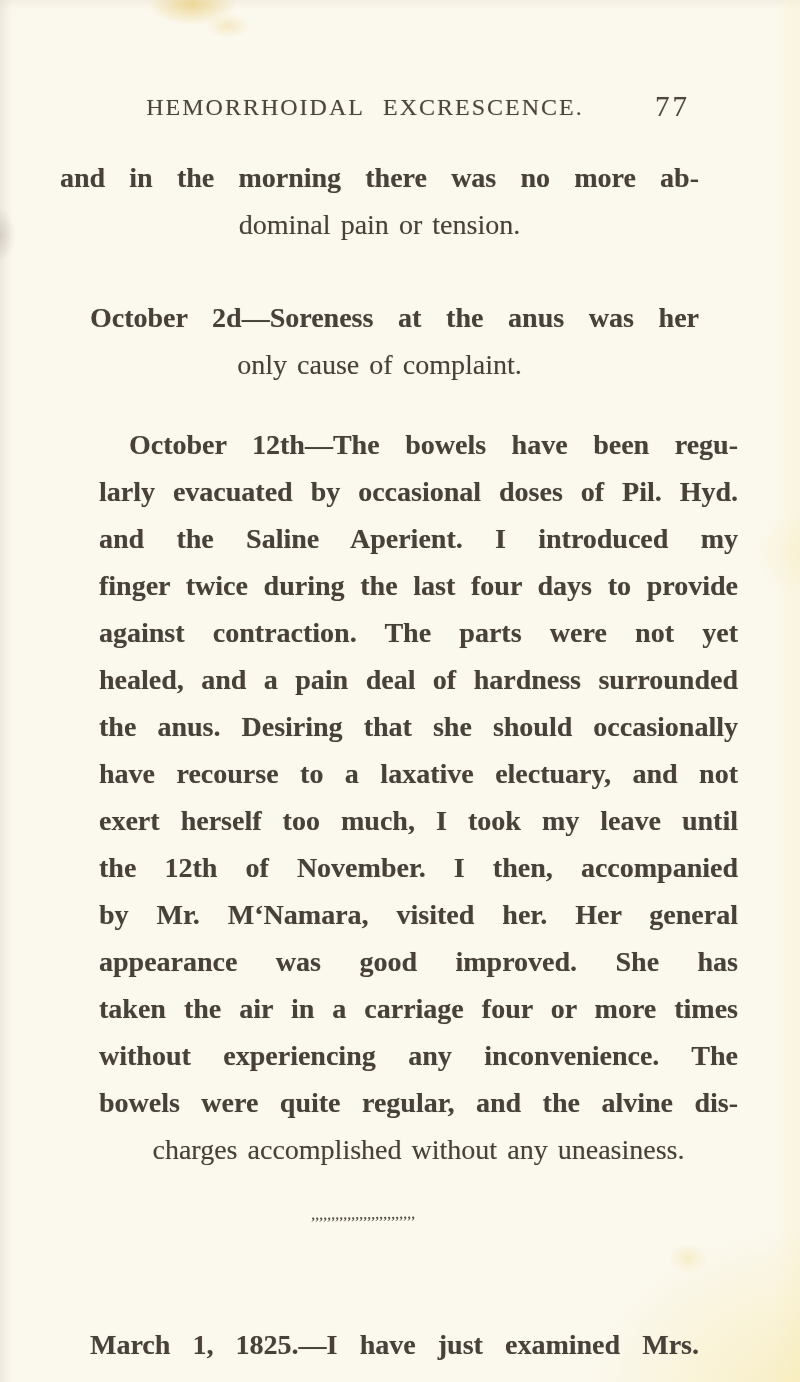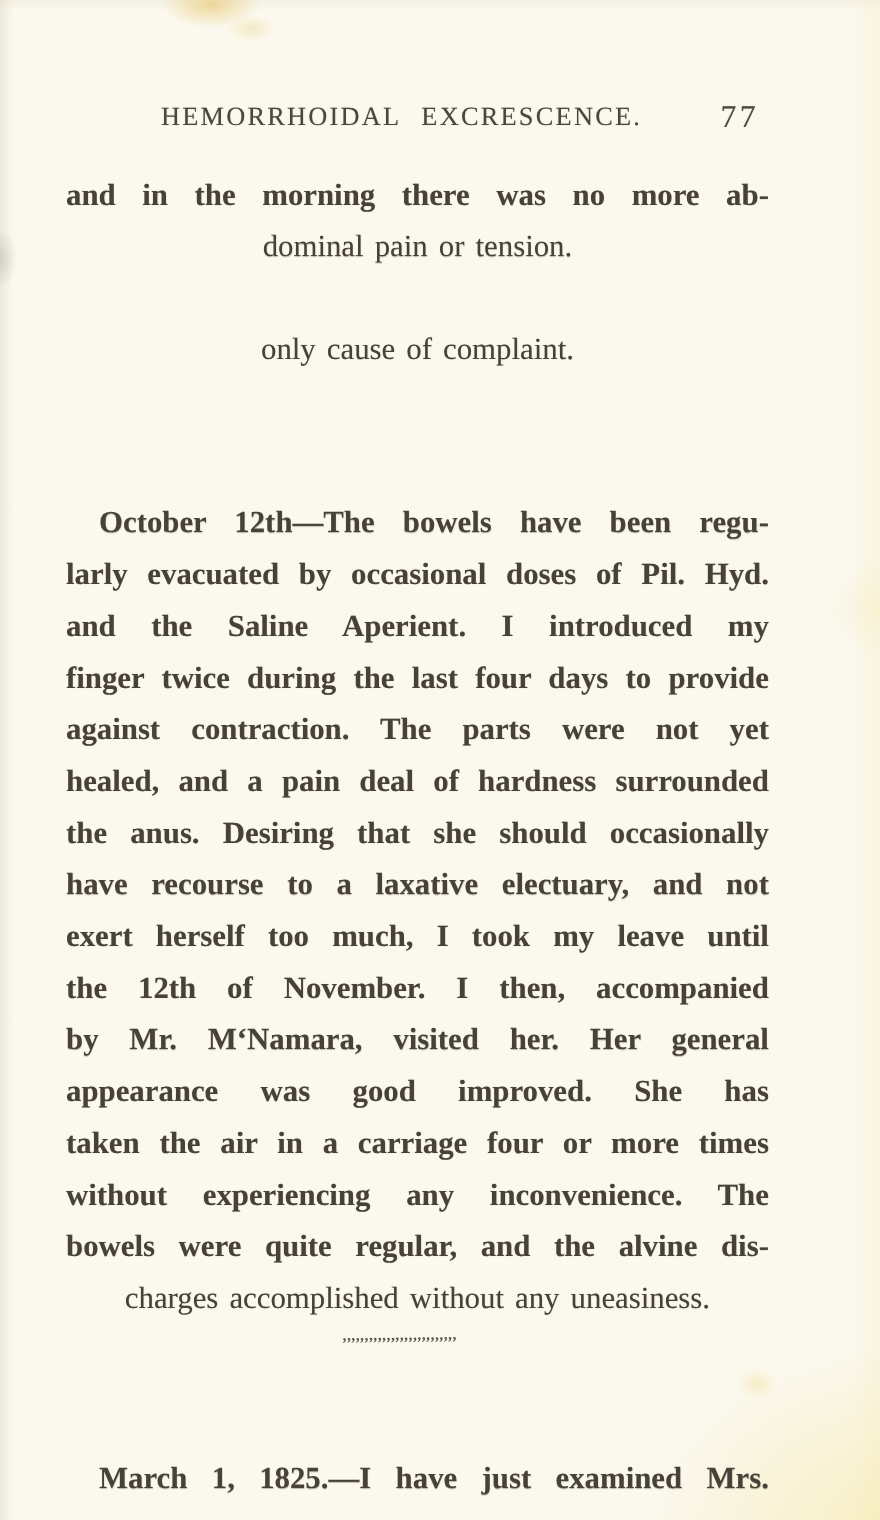--- a/index.html
+++ b/index.html
@@ -46,21 +46,21 @@
     color: #4c463e;
     text-shadow: 0 0 1px rgba(76,70,62,0.35);
   }
   .para {
     position: absolute; left: 60px; width: 639px;
     font-size: 28px; line-height: 47px;
     text-shadow: 0.2px 0.2px 0.8px rgba(71,65,57,0.35);
   }
   .p1 { top: 154px; }
   .p2 { top: 294px; }
-  .p3 { top: 452px; }
+  .p3 { top: 421px; margin-left: 39px; }
   .p4 { top: 1298px; margin-top: 23px; }
   .line { width: 100%; }
   .line.just { text-align: justify; text-align-last: justify; font-weight: bold; }
   .line.last { text-align: center; word-spacing: 0.11em; }
   .line.indent { padding-left: 30px; }
   .divider {
     position: absolute; left: 60px; top: 1207px; width: 608px;
     text-align: center;
     font-size: 14px; line-height: 16px;
     font-style: italic; font-weight: bold;
@@ -78,20 +78,21 @@
     <div class="running-title">HEMORRHOIDAL EXCRESCENCE.</div>
     <div class="page-number">77</div>
   </div>
 
   <div class="para p1">
       <div class="line just">and in the morning there was no more ab-</div>
       <div class="line last">dominal pain or tension.</div>
     </div>
 
   <div class="para p2">
+      <div class="line just indent">October 2d—Soreness at the anus was her</div>
       <div class="line last">only cause of complaint.</div>
     </div>
 
   <div class="para p3">
       <div class="line just indent">October 12th—The bowels have been regu-</div>
       <div class="line just">larly evacuated by occasional doses of Pil. Hyd.</div>
       <div class="line just">and the Saline Aperient. I introduced my</div>
       <div class="line just">finger twice during the last four days to provide</div>
       <div class="line just">against contraction. The parts were not yet</div>
       <div class="line just">healed, and a pain deal of hardness surrounded</div>

